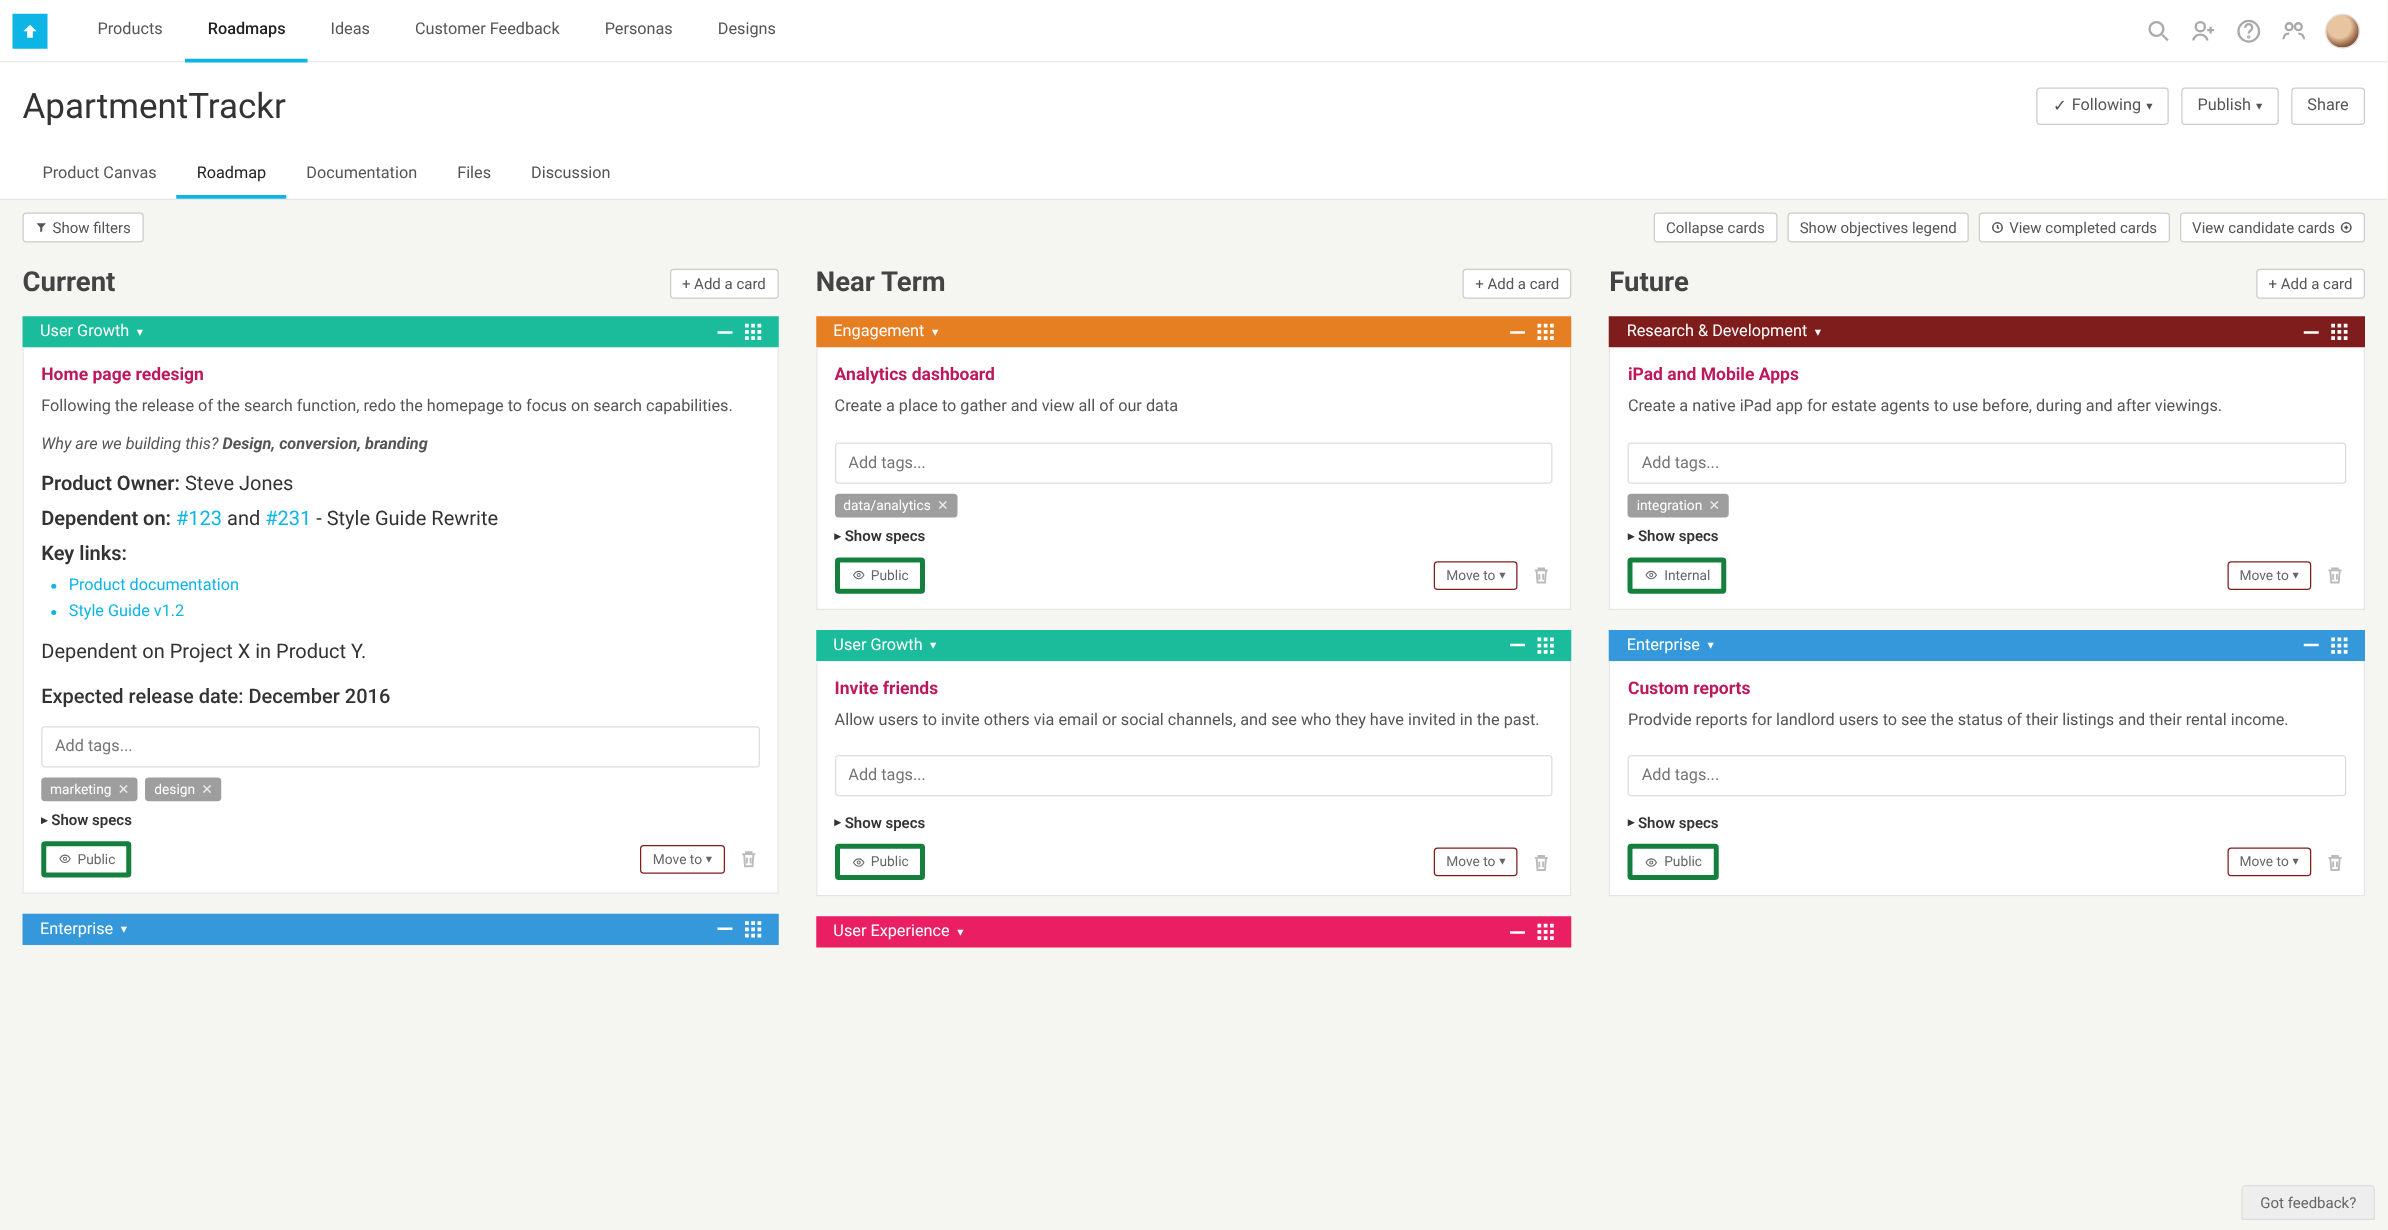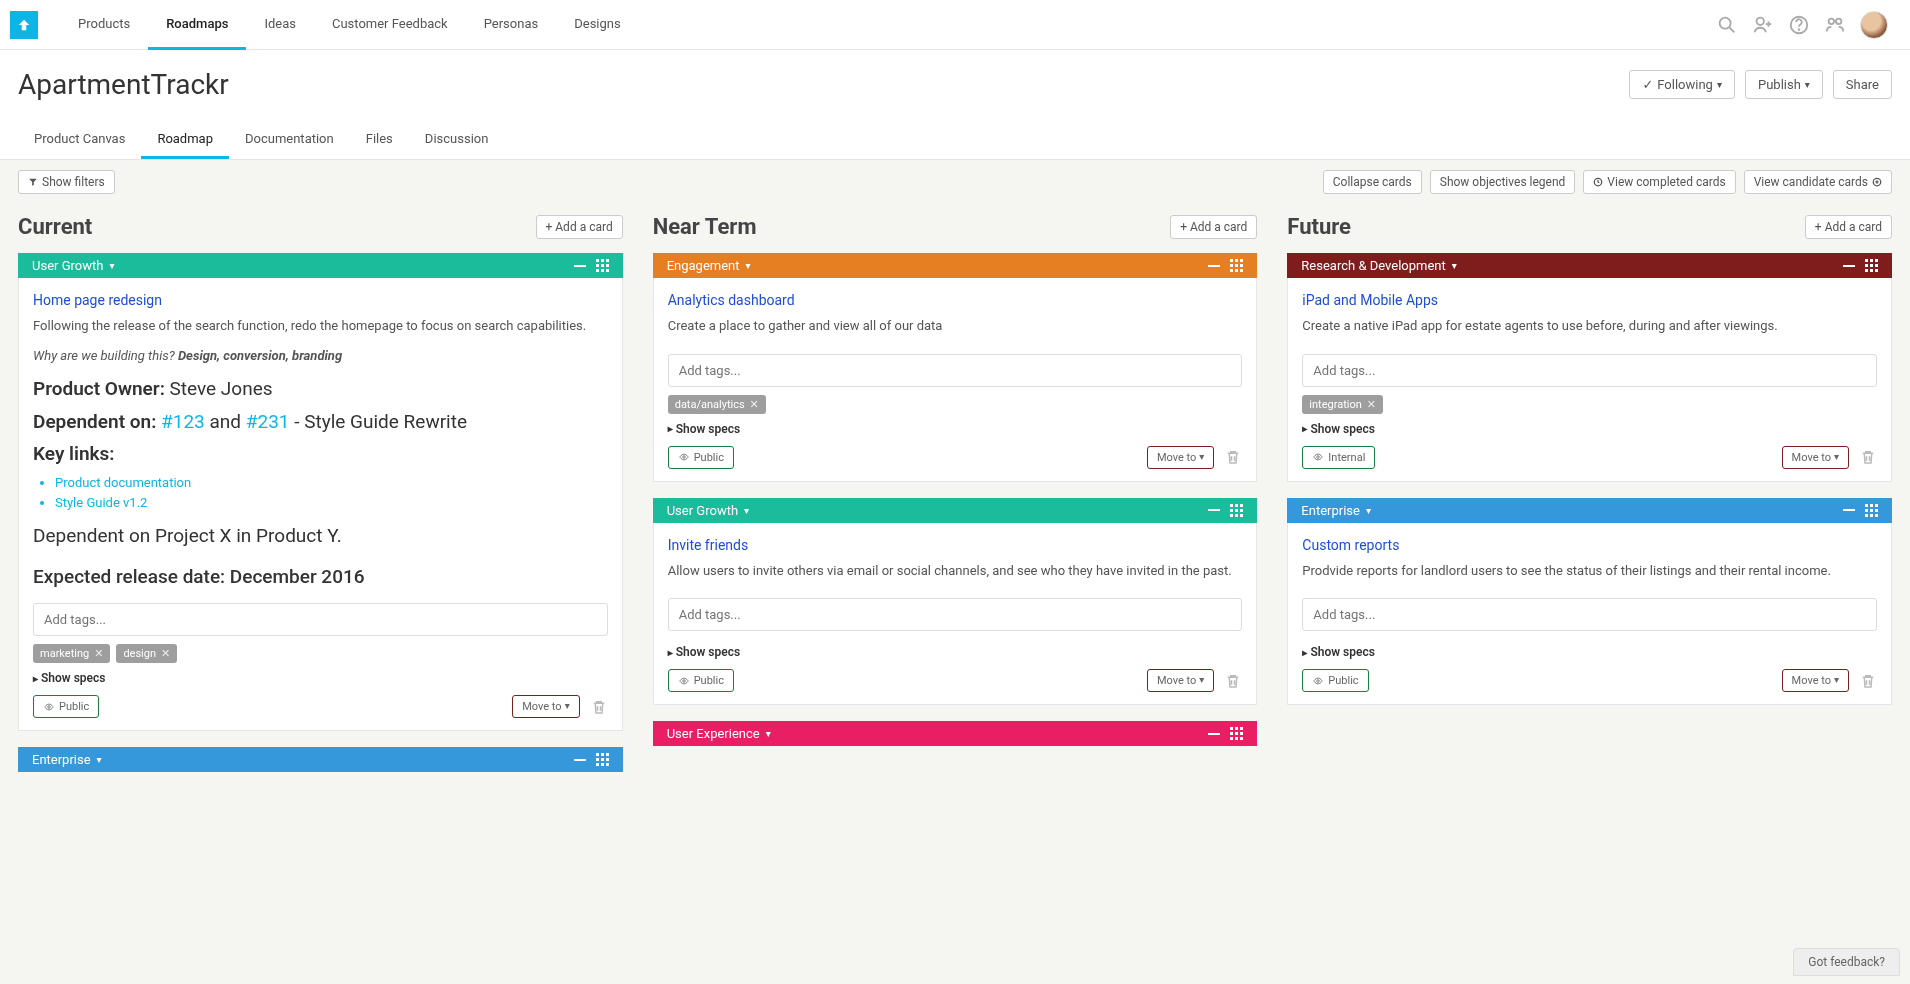--- a/index.html
+++ b/index.html
@@ -30,35 +30,35 @@
 .col-title{font-size:22px;font-weight:700;color:#444}
 .obj-header{padding:5px 14px;color:#fff;display:flex;align-items:center;justify-content:space-between;font-size:13px}
 .obj-title{display:flex;align-items:center;gap:6px}
 .obj-actions{display:flex;gap:10px;align-items:center}
 .teal{background:#1abc9c}
 .orange{background:#e67e22}
 .navy{background:#7f1d1d}
 .blue{background:#3498db}
 .pink{background:#e91e63}
 .card{background:#fff;border:1px solid #e5e5e5;border-top:none;padding:14px 14px 12px;margin-bottom:16px}
-.card-title{font-size:14px;font-weight:400;color:#1d4ed8;margin-bottom:8px}
+.card-title{font-size:14px;font-weight:700;color:#be185d;margin-bottom:8px}
 .card-desc{font-size:13px;color:#555;line-height:1.5;margin-bottom:10px}
 .card-desc em{font-style:italic;color:#555}
-.meta-row{font-size:19px;color:#333;margin-bottom:4px;line-height:1.5}
+.meta-row{font-size:16px;color:#333;margin-bottom:4px;line-height:1.5}
 .meta-row strong{font-weight:600}
 .link{color:#0db5e6;cursor:pointer}
 .bullets{list-style:disc;padding-left:22px;margin:4px 0 8px}
 .bullets li{color:#0db5e6;font-size:13px;line-height:1.6;cursor:pointer}
 .tag-input{width:100%;border:1px solid #ddd;border-radius:3px;padding:8px 10px;font-size:13px;color:#999;margin:8px 0}
 .tags{display:flex;gap:6px;flex-wrap:wrap;margin-bottom:8px}
 .tag{background:#9e9e9e;color:#fff;font-size:11px;padding:3px 7px;border-radius:3px;display:inline-flex;align-items:center;gap:5px}
 .tag .x{cursor:pointer;opacity:.8}
 .show-specs{font-size:12px;color:#333;font-weight:600;cursor:pointer;display:flex;align-items:center;gap:3px;margin:6px 0 10px}
 .card-footer{display:flex;align-items:center;justify-content:space-between;margin-top:6px}
-.visibility{border:1px solid #15803d;border-radius:3px;padding:4px 9px;font-size:11px;color:#666;display:inline-flex;align-items:center;gap:4px;cursor:pointer}
+.visibility{border:4px solid #15803d;border-radius:3px;padding:4px 9px;font-size:11px;color:#666;display:inline-flex;align-items:center;gap:4px;cursor:pointer}
 .footer-right{display:flex;align-items:center;gap:10px}
 .move-btn{border:1px solid #7f1d1d;border-radius:3px;padding:4px 9px;font-size:11px;color:#666;cursor:pointer;display:flex;align-items:flex-start;gap:3px}
 .trash{width:18px;height:20px;cursor:pointer;color:#bbb}
 .feedback-tab{position:fixed;right:10px;bottom:8px;background:#eee;border:1px solid #ddd;border-radius:4px 4px 0 0;padding:6px 14px;font-size:12px;color:#666;cursor:pointer}
 .caret{font-size:10px}
 .grid-ic{display:grid;grid-template-columns:repeat(3,3px);gap:2px}
 .grid-ic span{width:3px;height:3px;background:#fff}
 .minus{width:12px;height:2px;background:#fff}
 </style>
 </head>

